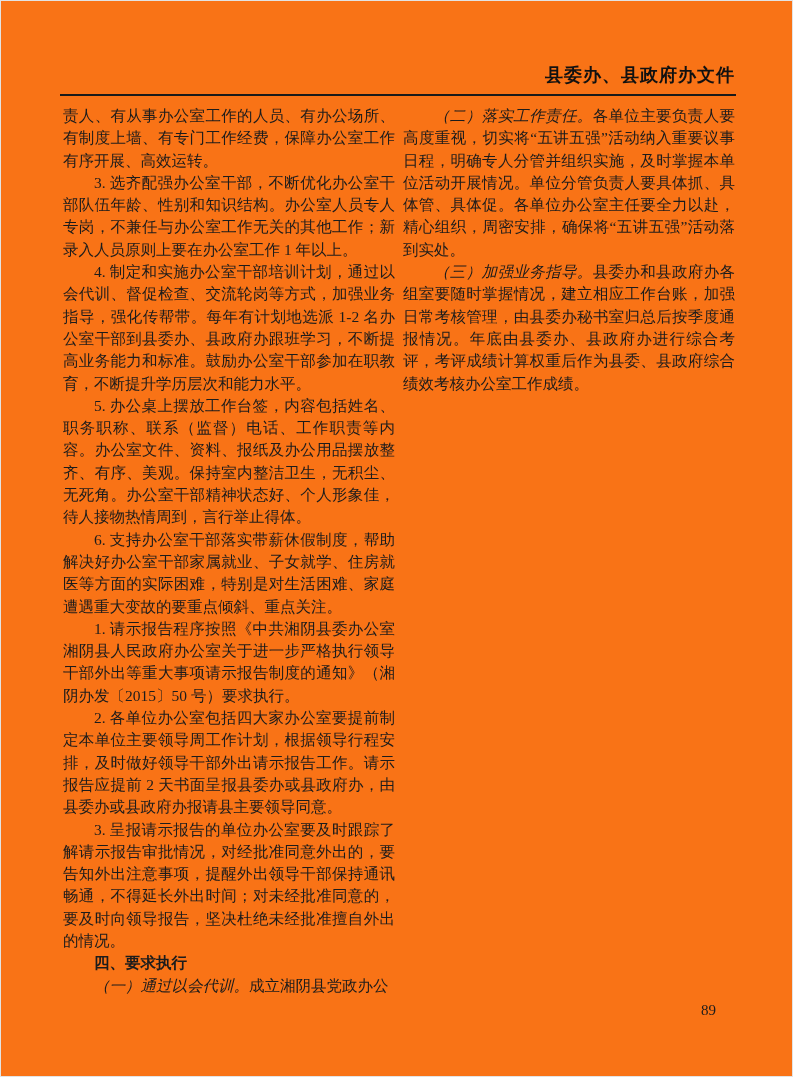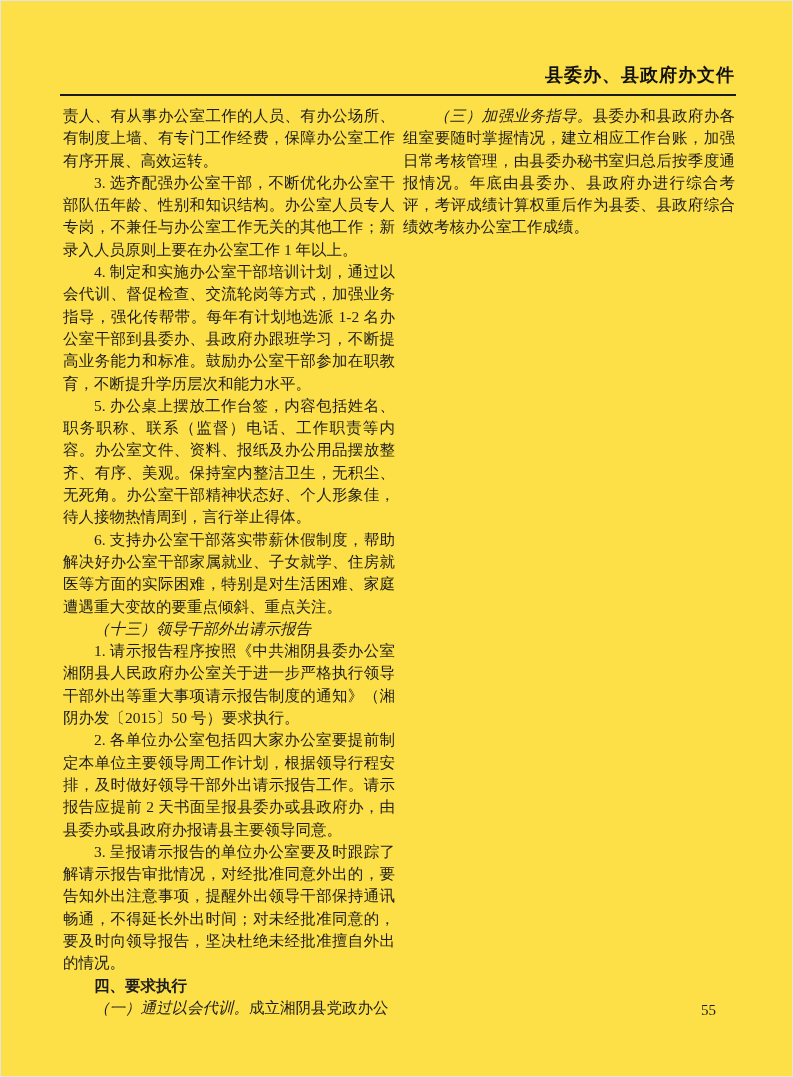--- a/index.html
+++ b/index.html
@@ -4,21 +4,21 @@
 <style>
   html, body {
     margin: 0;
     padding: 0;
     background: #ffffff;
   }
   .page {
     position: relative;
     width: 793px;
     height: 1077px;
-    background: #fde047;
+    background: #f97316;
     box-shadow: inset 0 0 0 1px #e3e3e3;
     font-family: "Liberation Serif", "DejaVu Serif", serif;
     color: #1c1c1c;
     overflow: hidden;
     text-decoration: underline;
   }
   .header-title {
     position: absolute;
     top: 63px;
     right: 58px;
@@ -88,27 +88,27 @@
 
   <div class="header-rule"></div>
 
   <div class="content">
     <div class="column" id="col-left">
         <p class="para continuation">责人、有从事办公室工作的人员、有办公场所、有制度上墙、有专门工作经费，保障办公室工作有序开展、高效运转。</p>
         <p class="para body">3. 选齐配强办公室干部，不断优化办公室干部队伍年龄、性别和知识结构。办公室人员专人专岗，不兼任与办公室工作无关的其他工作；新录入人员原则上要在办公室工作 1 年以上。</p>
         <p class="para body">4. 制定和实施办公室干部培训计划，通过以会代训、督促检查、交流轮岗等方式，加强业务指导，强化传帮带。每年有计划地选派 1-2 名办公室干部到县委办、县政府办跟班学习，不断提高业务能力和标准。鼓励办公室干部参加在职教育，不断提升学历层次和能力水平。</p>
         <p class="para body">5. 办公桌上摆放工作台签，内容包括姓名、职务职称、联系（监督）电话、工作职责等内容。办公室文件、资料、报纸及办公用品摆放整齐、有序、美观。保持室内整洁卫生，无积尘、无死角。办公室干部精神状态好、个人形象佳，待人接物热情周到，言行举止得体。</p>
         <p class="para body">6. 支持办公室干部落实带薪休假制度，帮助解决好办公室干部家属就业、子女就学、住房就医等方面的实际困难，特别是对生活困难、家庭遭遇重大变故的要重点倾斜、重点关注。</p>
-        <p class="para kai">（十三）领导干部外出请示报告</p>
         <p class="para body">1. 请示报告程序按照《中共湘阴县委办公室湘阴县人民政府办公室关于进一步严格执行领导干部外出等重大事项请示报告制度的通知》（湘阴办发〔2015〕50 号）要求执行。</p>
         <p class="para body">2. 各单位办公室包括四大家办公室要提前制定本单位主要领导周工作计划，根据领导行程安排，及时做好领导干部外出请示报告工作。请示报告应提前 2 天书面呈报县委办或县政府办，由县委办或县政府办报请县主要领导同意。</p>
         <p class="para body">3. 呈报请示报告的单位办公室要及时跟踪了解请示报告审批情况，对经批准同意外出的，要告知外出注意事项，提醒外出领导干部保持通讯畅通，不得延长外出时间；对未经批准同意的，要及时向领导报告，坚决杜绝未经批准擅自外出的情况。</p>
         <p class="para heading">四、要求执行</p>
         <p class="para body"><span class="kai-lead">（一）通过以会代训。</span>成立湘阴县党政办公</p>
       </div>
     <div class="column" id="col-right">
+        <p class="para body"><span class="kai-lead">（二）落实工作责任。</span>各单位主要负责人要高度重视，切实将“五讲五强”活动纳入重要议事日程，明确专人分管并组织实施，及时掌握本单位活动开展情况。单位分管负责人要具体抓、具体管、具体促。各单位办公室主任要全力以赴，精心组织，周密安排，确保将“五讲五强”活动落到实处。</p>
         <p class="para body"><span class="kai-lead">（三）加强业务指导。</span>县委办和县政府办各组室要随时掌握情况，建立相应工作台账，加强日常考核管理，由县委办秘书室归总后按季度通报情况。年底由县委办、县政府办进行综合考评，考评成绩计算权重后作为县委、县政府综合绩效考核办公室工作成绩。</p>
       </div>
   </div>
 
-  <div class="page-number">55</div>
+  <div class="page-number">89</div>
 
 </div>
 
 </body></html>

